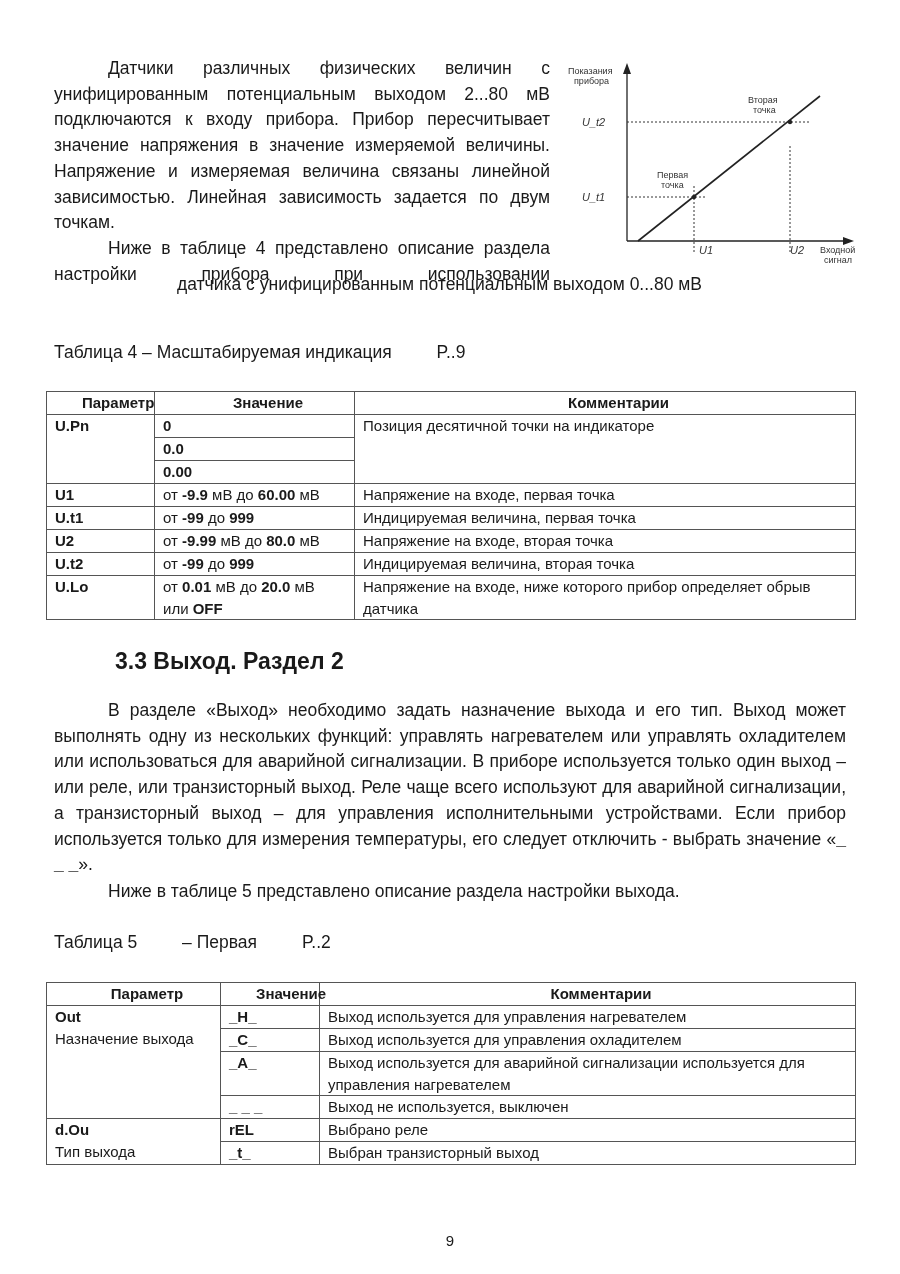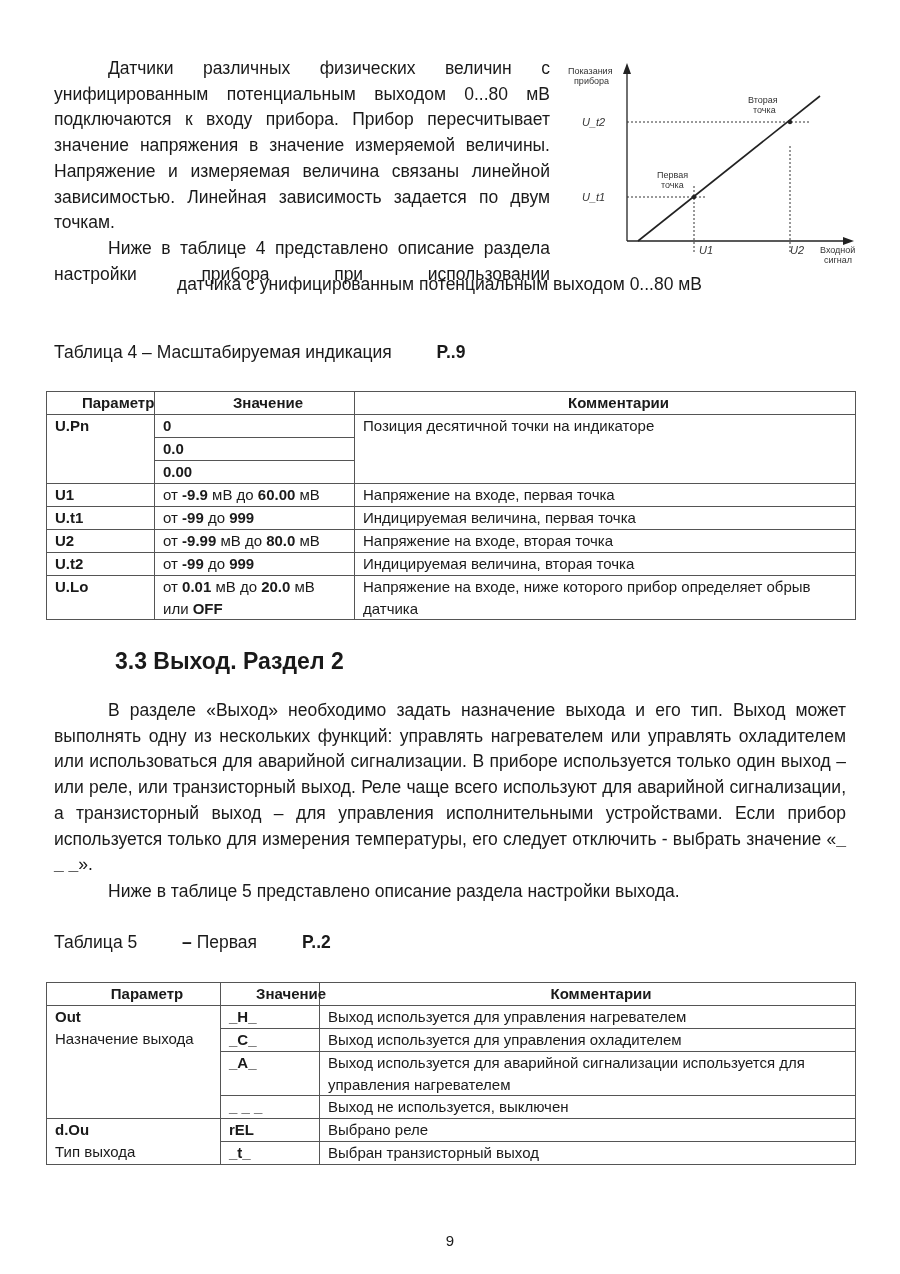--- a/index.html
+++ b/index.html
@@ -8,21 +8,21 @@
     font-family: "Liberation Sans", "DejaVu Sans", sans-serif;
     color: #1a1a1a;
   }
   .para {
     position: absolute; font-size: 17.5px; line-height: 25.7px;
     text-align: justify; margin: 0;
   }
   .intro { left: 54px; top: 56px; width: 496px; }
   .intro-last { left: 54px; top: 272px; width: 600px; text-align: right; white-space: nowrap; margin-left: 48px; }
   .caption { position: absolute; font-size: 17.5px; margin: 0; }
-  .caption b { font-weight: bold; padding-left: 40px; }
+  .caption b { font-weight: normal; padding-left: 40px; }
   table.doc {
     position: absolute; border-collapse: collapse; font-size: 15px;
     table-layout: fixed;
   }
   table.doc td, table.doc th {
     border: 1px solid #555; padding: 0 8px; vertical-align: top;
     line-height: 21.5px; height: 22px;
   }
   table.doc th { font-weight: bold; text-align: center; padding-left: 35px; }
   .b { font-weight: bold; }
@@ -33,21 +33,21 @@
   .body2 { left: 54px; top: 698px; width: 792px; }
   .body2-last { left: 108px; top: 879px; white-space: nowrap; }
   .pagenum { position: absolute; left: 0; width: 900px; top: 1232px; text-align: center; font-size: 15px; }
   .chart { position: absolute; left: 562px; top: 58px; width: 300px; height: 205px; }
   .chart svg text { font-family: "Liberation Sans", "DejaVu Sans", sans-serif; }
 </style>
 </head>
 <body>
 
 <p class="para intro">
-  <span class="indent-block" style="display:block;text-indent:54px;">Датчики различных физических величин с унифицированным потенциальным выходом 0...80 мВ подключаются к входу прибора. Прибор пересчитывает значение напряжения в значение измеряемой величины. Напряжение и измеряемая величина связаны линейной зависимостью. Линейная зависимость задается по двум точкам.</span>
+  <span class="indent-block" style="display:block;text-indent:54px;">Датчики различных физических величин с унифицированным потенциальным выходом 2...80 мВ подключаются к входу прибора. Прибор пересчитывает значение напряжения в значение измеряемой величины. Напряжение и измеряемая величина связаны линейной зависимостью. Линейная зависимость задается по двум точкам.</span>
   <span style="display:block;text-indent:54px;text-align-last:justify;">Ниже в таблице 4 представлено описание раздела настройки прибора при использовании</span>
 </p>
 <p class="para intro-last">датчика с унифицированным потенциальным выходом 0...80 мВ</p>
 
 <div class="chart">
   <svg width="300" height="205" viewBox="0 0 300 205">
 
     <line x1="65" y1="183" x2="65" y2="12" stroke="#222" stroke-width="1.3"></line>
     <polygon points="65,5 61,16 69,16" fill="#222"></polygon>
     <line x1="65" y1="183" x2="283" y2="183" stroke="#222" stroke-width="1.3"></line>

